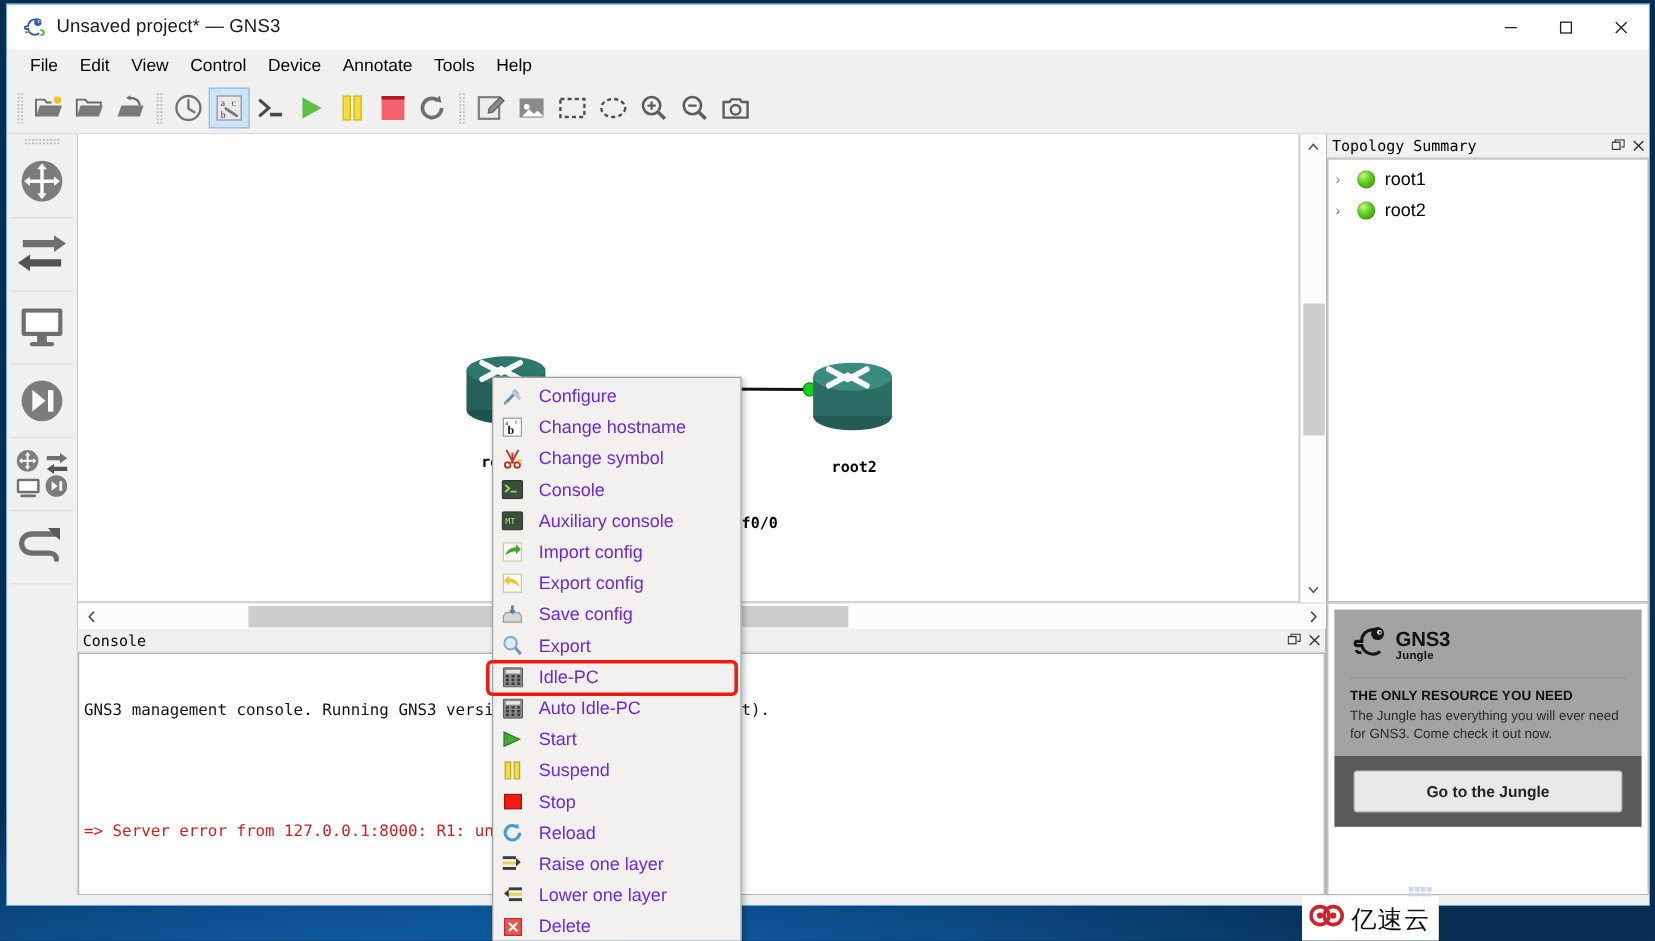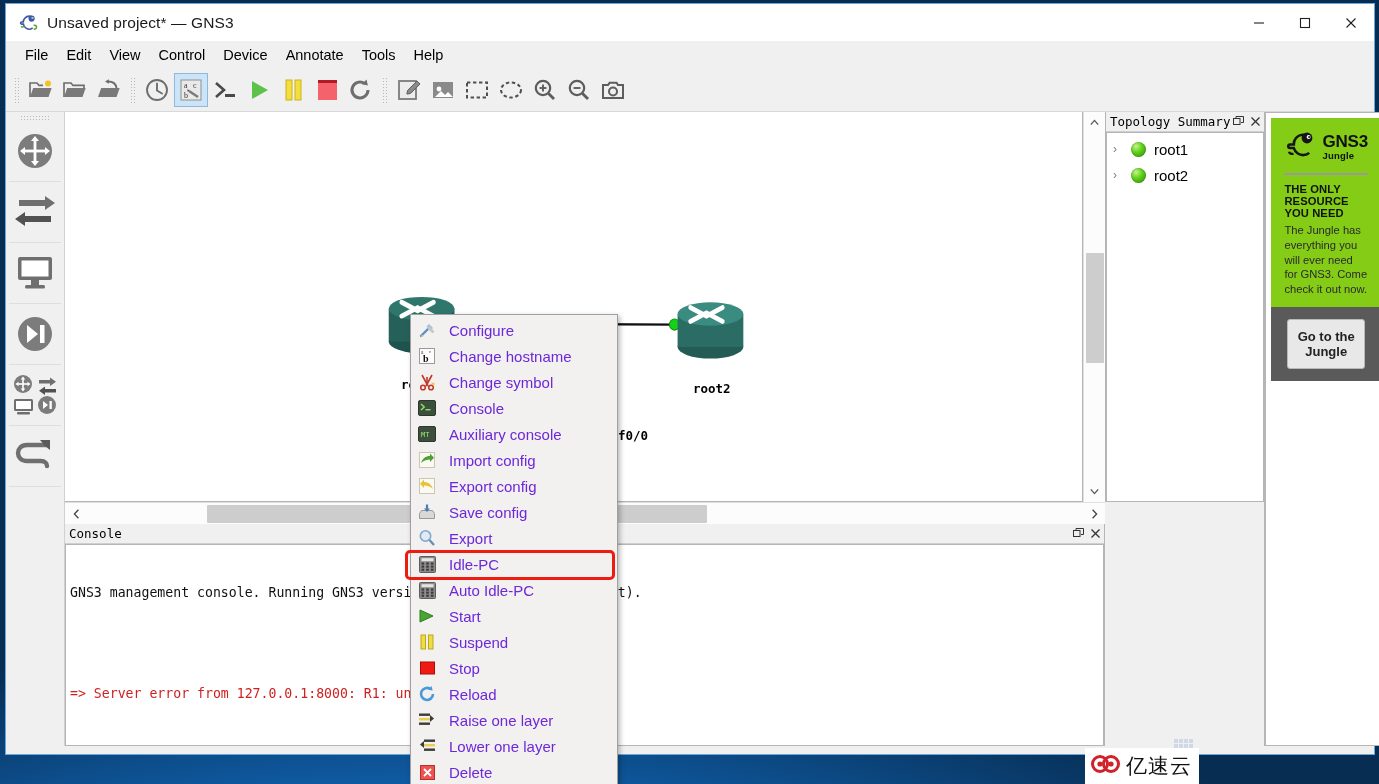--- a/index.html
+++ b/index.html
@@ -125,37 +125,37 @@
   .console-panel { flex: 1; display: flex; flex-direction: column; min-height: 0; border-right: 1px solid #b5b5b5; }
   .console-body {
     flex: 1; background: #ffffff; border: 1px solid #b5b5b5;
     font-family: "DejaVu Sans Mono", monospace; font-size: 13.2px;
     color: #111; padding: 6px 4px; overflow: hidden; line-height: 1.28;
     white-space: pre;
   }
   .console-body .err { color: #cf2020; }
 
   
-  .right-col { width: 269px; flex: none; display: flex; flex-direction: row; background: #f0f0f0; }
+  .right-col { width: 269px; flex: none; display: flex; flex-direction: column; background: #f0f0f0; }
   .topo-panel { height: 390px; flex: none; display: flex; flex-direction: column;
                 border-left: 1px solid #b5b5b5; }
   .topo-body { flex: 1; background: #fff; border: 1px solid #b5b5b5; overflow: hidden; padding-top: 3px; }
   .topo-row { display: flex; align-items: center; height: 26px; padding-left: 6px; }
   .topo-arrow { width: 18px; color: #808080; font-size: 12px; flex: none; }
   .topo-led {
     width: 15px; height: 15px; border-radius: 50%; flex: none; margin-right: 8px;
     background: radial-gradient(circle at 34% 28%, #c6f58a 0%, #5fd11a 42%, #2e8c07 100%);
     box-shadow: inset 0 0 2px rgba(0,0,0,.35);
   }
   .topo-label { font-size: 15px; color: #000; }
 
   .news-panel { flex: 1; display: flex; flex-direction: column; min-height: 0;
                 border-left: 1px solid #b5b5b5; }
   .news-body { flex: 1; background: #fff; border: 1px solid #b5b5b5; padding: 5px; overflow: hidden; }
-  .news-card { background: #84cc16; padding: 12px 13px 10px 13px; }
+  .news-card { background: #a3a3a3; padding: 12px 13px 10px 13px; }
   .gns3-logo-row { display: flex; align-items: center; margin-bottom: 9px; }
   .gns3-word { font-size: 17px; font-weight: bold; color: #111; line-height: 1; letter-spacing: -.2px;}
   .gns3-sub { font-size: 9.5px; font-weight: bold; color: #111; letter-spacing: .2px; }
   .news-rule { height: 2px; background: #9a9a9a; margin: 4px 0 8px 0; }
   .news-head { font-size: 11.2px; font-weight: bold; color: #111; margin-bottom: 4px; letter-spacing: .1px; }
   .news-text { font-size: 11.2px; color: #2a2a2a; line-height: 1.32; }
   .news-cta-wrap { background: #5a5a5a; padding: 12px 16px; }
   .news-cta {
     background: #e8e8e8; border: 1px solid #b9b9b9; border-radius: 3px;
     text-align: center; padding: 9px 0; font-size: 13px; font-weight: bold; color: #222;

